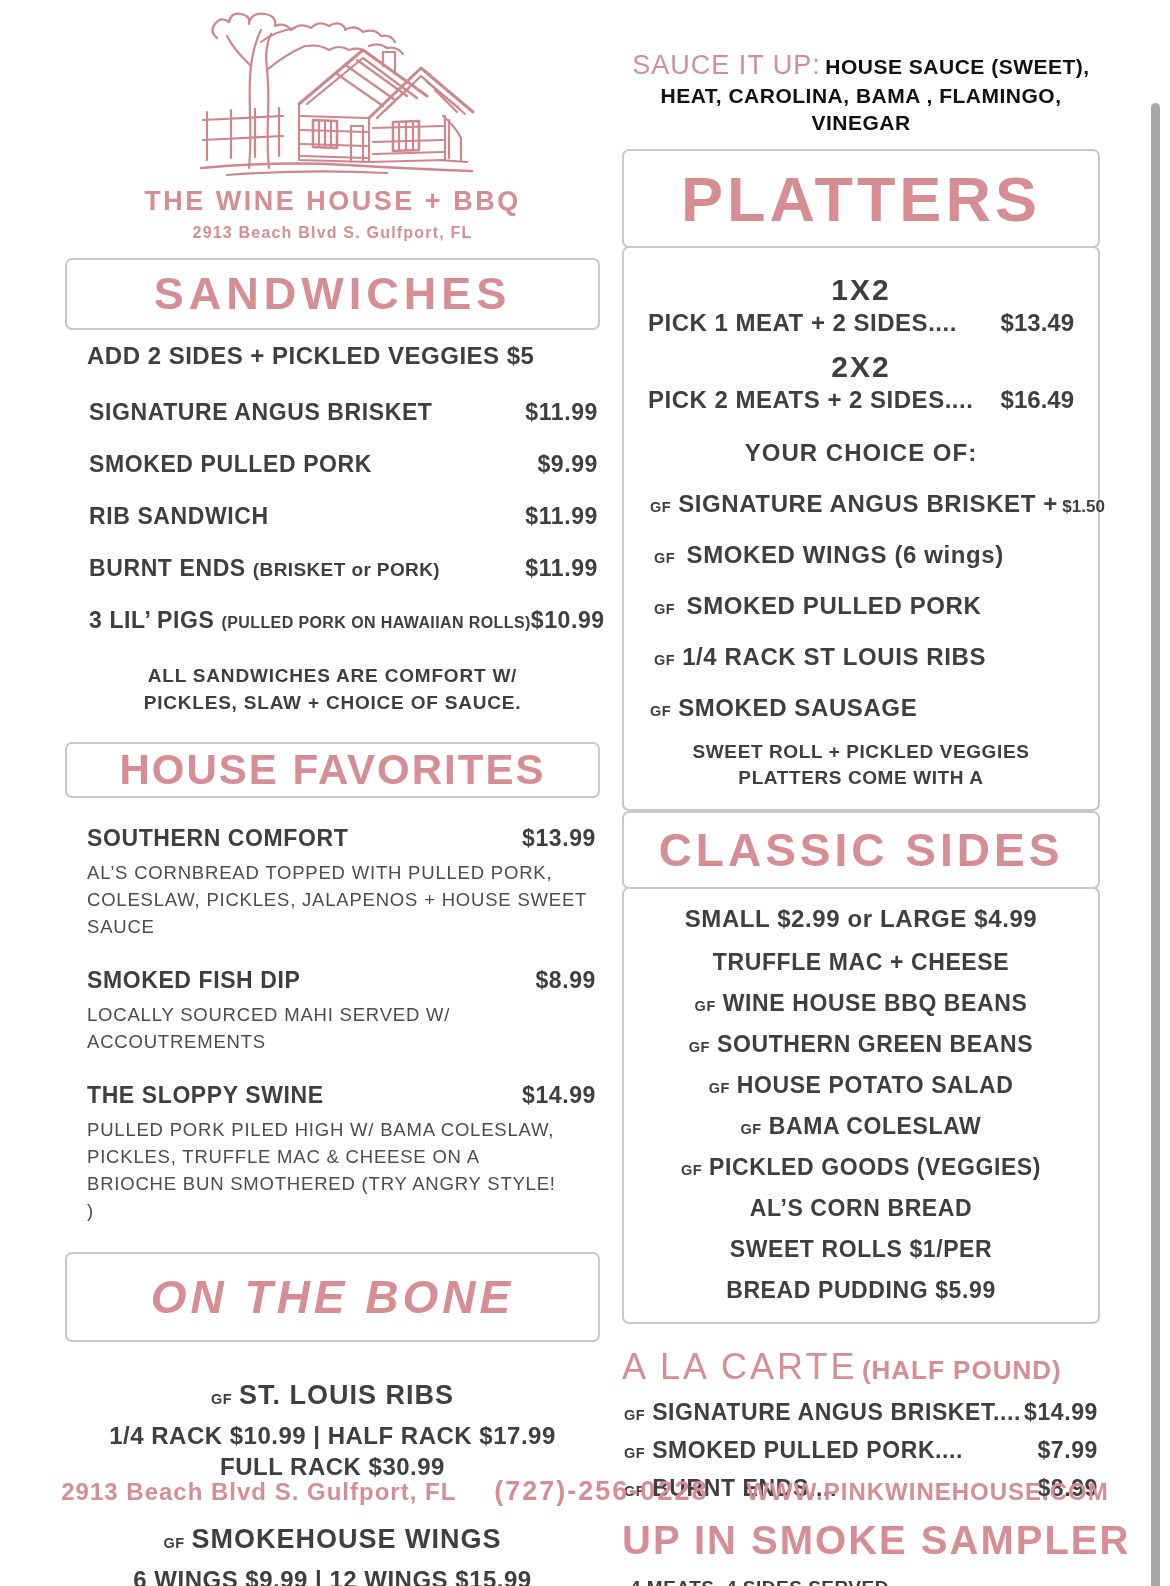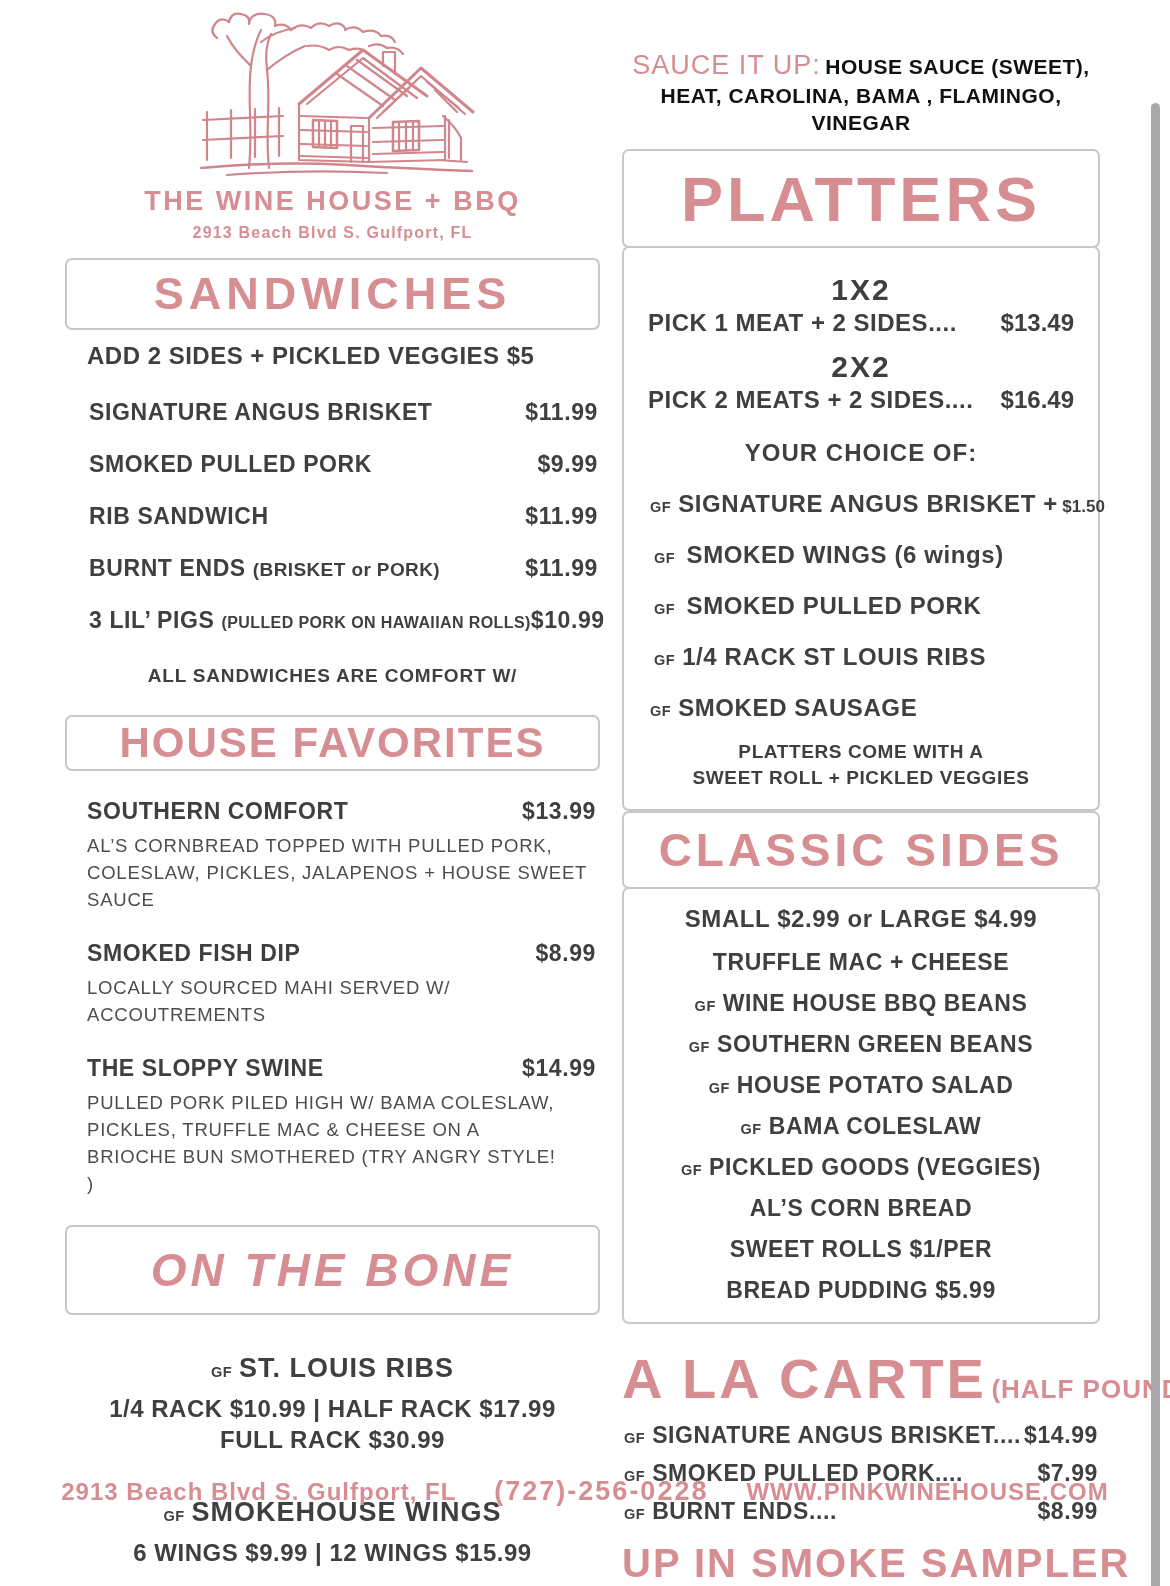--- a/index.html
+++ b/index.html
@@ -104,21 +104,21 @@
   .choice-extra{font-size:17px;font-weight:bold;}
   .platters-foot{text-align:center;font-size:19px;font-weight:bold;letter-spacing:0.6px;line-height:26px;margin-top:17px;}
 
   .sides-box{margin-top:0;height:78px;}
   .sides-box .hdr-text{font-size:46px;letter-spacing:4px;}
   .sides-content{padding:16px 10px 18px 10px;}
   .sides-note{text-align:center;font-size:24px;font-weight:bold;letter-spacing:0.6px;margin-bottom:16px;}
   .side-line{text-align:center;font-size:23px;font-weight:bold;letter-spacing:0.6px;margin-top:14px;white-space:nowrap;}
 
   .alacarte-title{margin-top:22px;white-space:nowrap;}
-  .alacarte-main{color:var(--pink);font-weight:bold;font-size:56px;letter-spacing:3px;}
+  .alacarte-main{color:var(--pink);font-weight:normal;font-size:36px;letter-spacing:3px;}
   .alacarte-sub{color:var(--pink);font-weight:bold;font-size:26px;letter-spacing:1px;}
   .alacarte-row{display:flex;justify-content:space-between;align-items:baseline;margin-top:11px;padding-left:2px;}
   .alacarte-row .item-name{font-size:23px;}
 
   .sampler-title{
     color:var(--pink);font-weight:bold;font-size:40px;letter-spacing:2px;
     margin-top:16px;white-space:nowrap;
   }
   .sampler-row{display:flex;justify-content:space-between;align-items:flex-end;margin-top:12px;padding-left:8px;}
   .sampler-desc{font-size:19px;font-weight:bold;letter-spacing:0.5px;line-height:26px;}
@@ -224,20 +224,21 @@
     <span class="item-name"><span>BURNT ENDS</span> <span class="item-sub">(BRISKET or PORK)</span></span>
     <span class="item-price">$11.99</span>
   </div>
   <div class="menu-row">
     <span class="item-name"><span>3 LIL’ PIGS</span> <span class="item-sub small">(PULLED PORK ON HAWAIIAN ROLLS)</span></span>
     <span class="item-price">$10.99</span>
   </div>
 
   <div class="center-note">
     <div>ALL SANDWICHES ARE COMFORT W/</div>
+    <div>PICKLES, SLAW + CHOICE OF SAUCE.</div>
   </div>
 
   <div class="hdr-box favorites-box">
     <span class="hdr-text">HOUSE FAVORITES</span>
   </div>
 
   <div class="fav-item">
     <div class="fav-head">
       <span class="item-name">SOUTHERN COMFORT</span>
       <span class="item-price">$13.99</span>
@@ -316,22 +317,22 @@
       <span class="gf">GF</span> <span class="choice-name">SMOKED PULLED PORK</span>
     </div>
     <div class="choice-row" style="padding-left:6px;">
       <span class="gf">GF</span><span class="choice-name">1/4 RACK ST LOUIS RIBS</span>
     </div>
     <div class="choice-row">
       <span class="gf">GF</span><span class="choice-name">SMOKED SAUSAGE</span>
     </div>
 
     <div class="platters-foot">
+      <div>SWEET ROLL + PICKLED VEGGIES</div>
       <div>PLATTERS COME WITH A</div>
-      <div>SWEET ROLL + PICKLED VEGGIES</div>
     </div>
   </div>
 
   <div class="hdr-box sides-box" style="border-radius:7px;text-align:center;">
     <span class="hdr-text">CLASSIC SIDES</span>
   </div>
 
   <div class="content-box sides-content">
     <div class="sides-note">SMALL $2.99 or LARGE $4.99</div>
     <div class="side-line"><span>TRUFFLE MAC + CHEESE</span></div>

